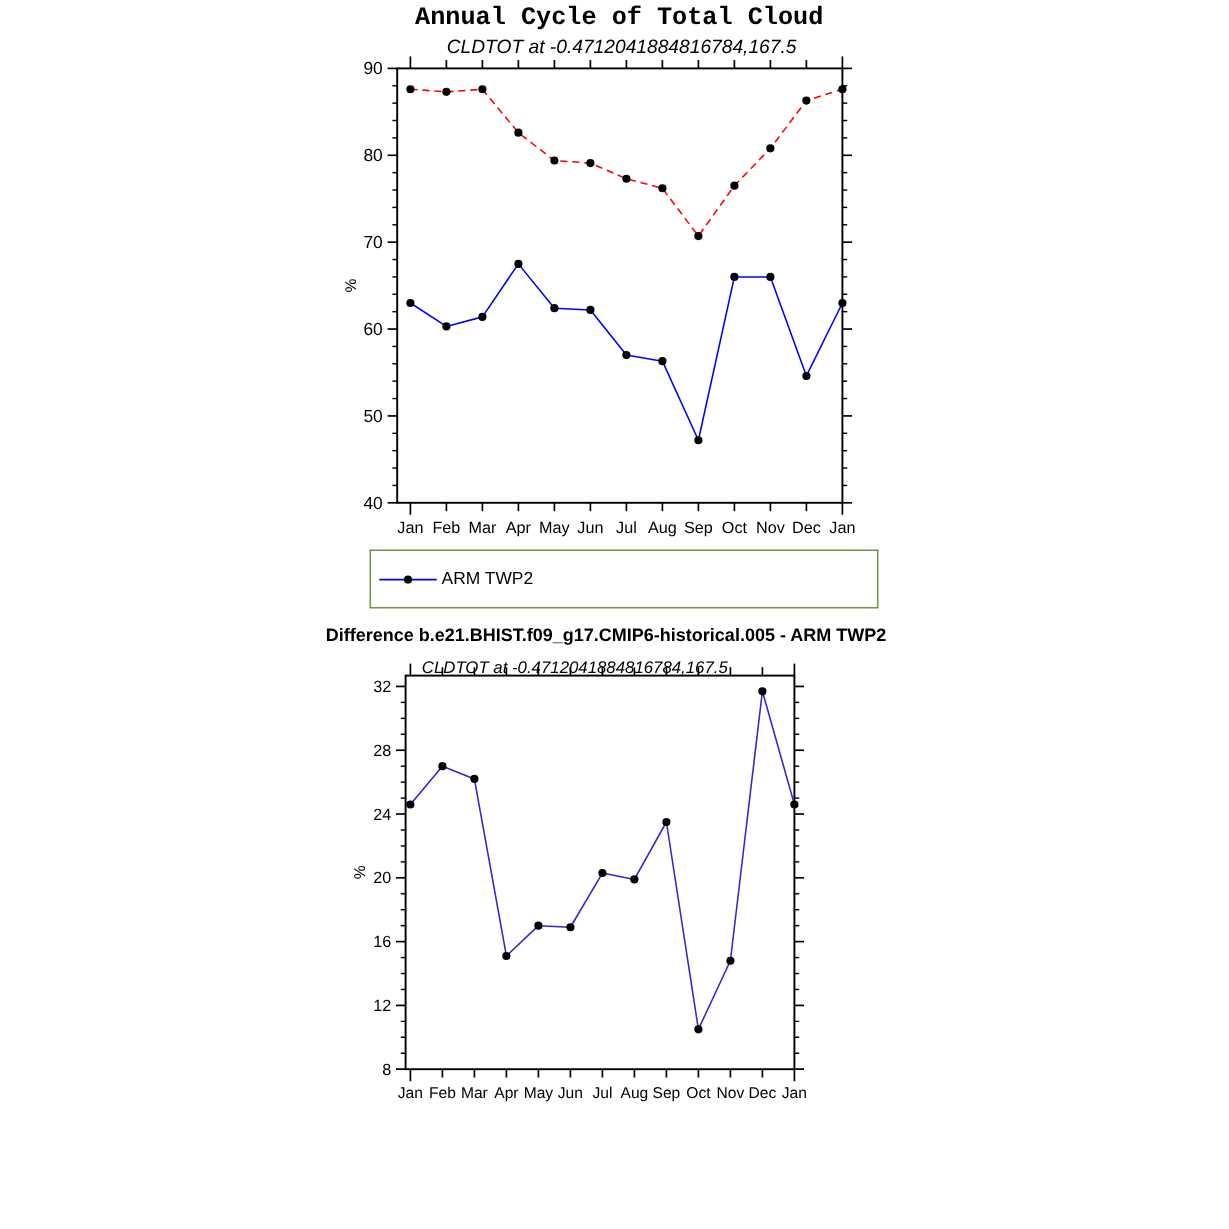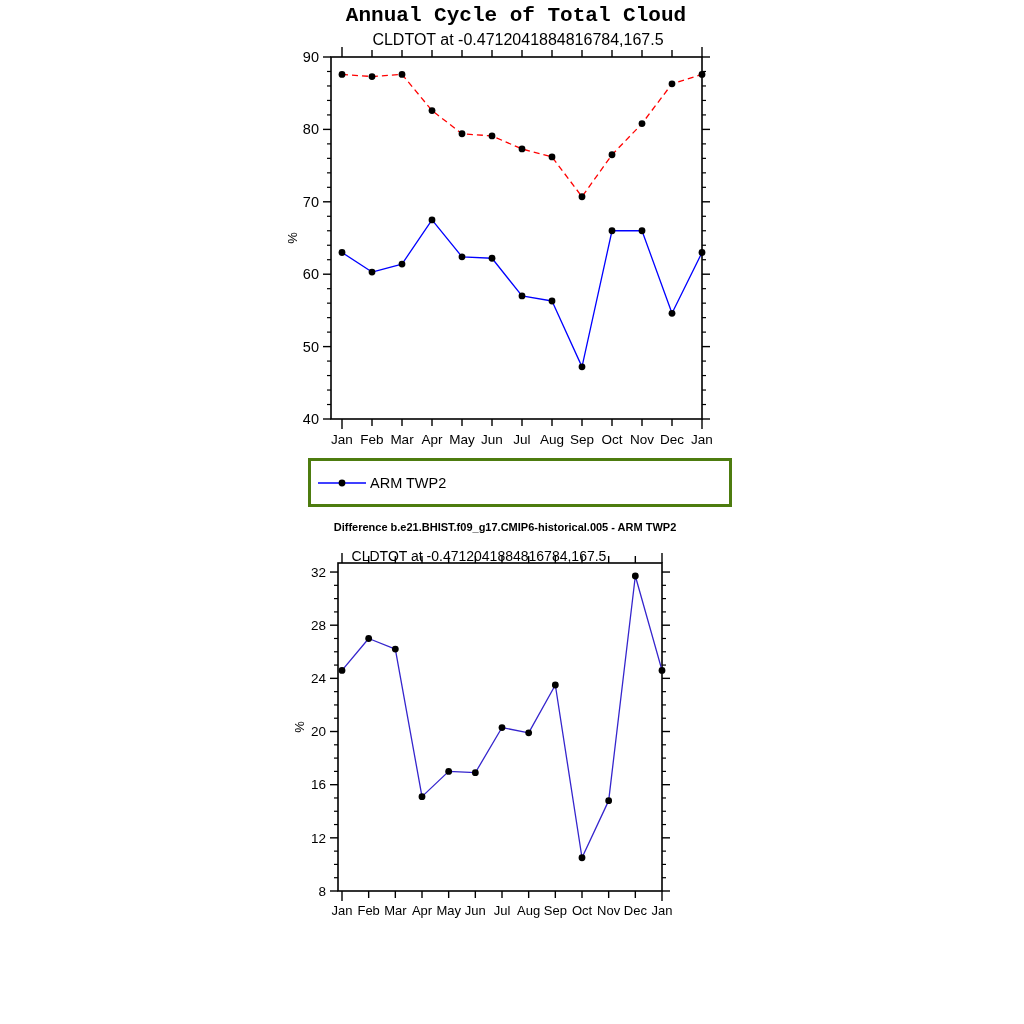--- a/index.html
+++ b/index.html
@@ -2,25 +2,25 @@
 <html><head>
 <meta charset="utf-8">
 <style>
   html,body{margin:0;padding:0;background:#ffffff;}
   body{width:1024px;height:1024px;position:relative;font-family:"Liberation Sans",sans-serif;color:#000;}
   .figure{position:absolute;inset:0;}
   .chart-svg{position:absolute;left:0;top:0;width:1024px;height:1024px;}
   .chart-svg text{font-family:"Liberation Sans",sans-serif;fill:#000;}
   .title{position:absolute;font-weight:bold;white-space:nowrap;transform:translateX(-50%);}
   .top-title{left:516px;top:4px;font-size:21px;font-family:Liberation Mono, monospace;}
-  .bottom-title{left:505px;top:521px;font-size:11px;}
-  .subtitle{position:absolute;white-space:nowrap;transform:translateX(-50%);}
+  .bottom-title{left:505px;top:521px;font-size:15px;}
+  .subtitle{position:absolute;white-space:nowrap;transform:translateX(-50%);font-style:italic;}
   .top-subtitle{left:518px;top:31px;font-size:16px;}
   .bottom-subtitle{left:479px;top:548px;font-size:14px;}
-  .legend{position:absolute;left:308px;top:458px;width:424px;height:49px;border:3px solid #4d7c0f;
+  .legend{position:absolute;left:308px;top:458px;width:424px;height:49px;border:1px solid #4d7c0f;
           box-sizing:border-box;display:flex;flex-direction:column;justify-content:center;}
   .legend-row{display:flex;align-items:center;height:24px;padding-left:5px;}
   .legend-row svg{flex:0 0 auto;}
   .legend-label{font-size:14.5px;margin-left:2px;white-space:nowrap;}
 </style>
 </head>
 <body>
 
 <div class="figure">
 

